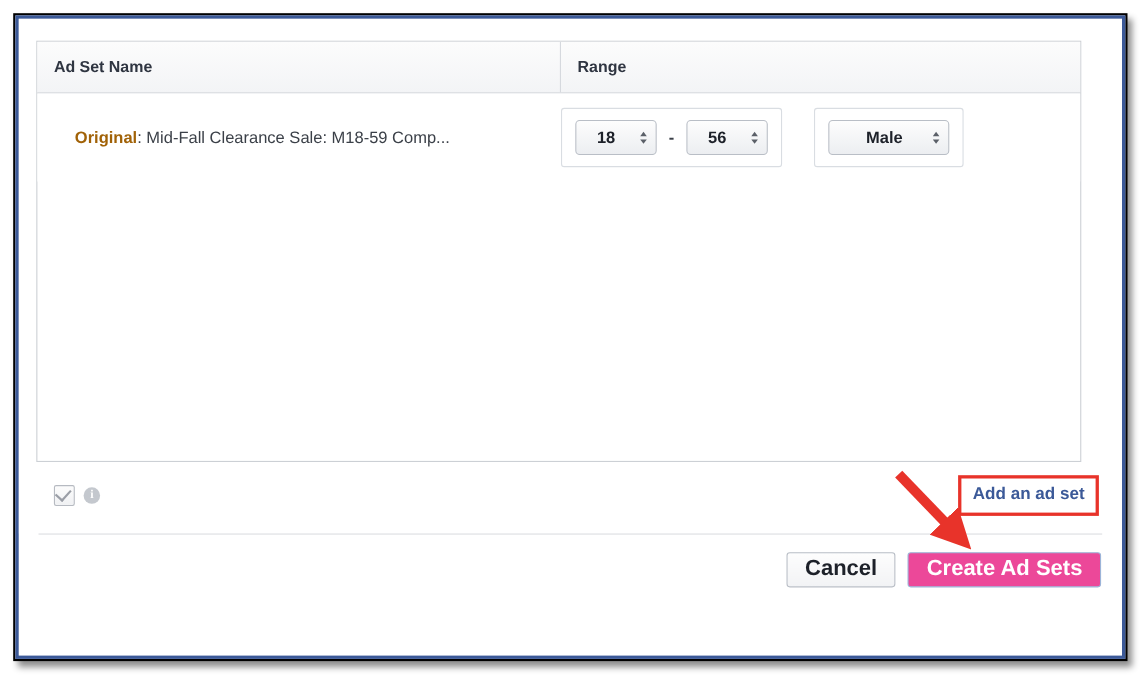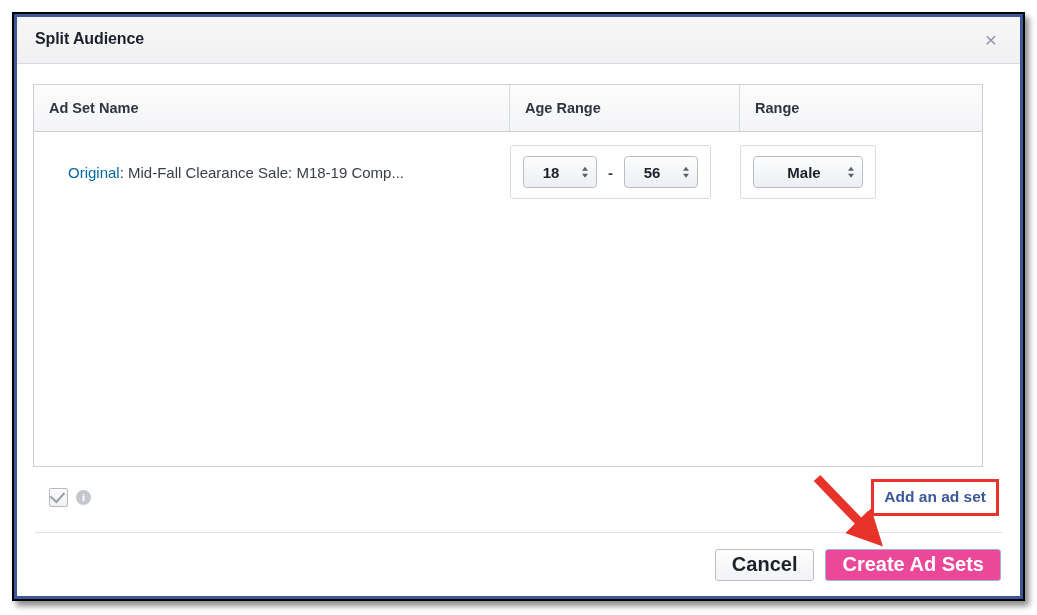--- a/index.html
+++ b/index.html
@@ -121,21 +121,21 @@
   }
   .td.c1 { width: 476px; padding-left: 34px; }
   .td.c2 { width: 230px; }
   .td.c3 { flex: 1; }
 
   .adset-name {
     font-size: 15px;
     color: #3b4048;
     white-space: nowrap;
   }
-  .adset-name b { font-weight: normal; color: #0369a1; }
+  .adset-name b { font-weight: bold; color: #a16207; }
 
   
   .field-group {
     border: 1px solid #d9dde2;
     border-radius: 3px;
     background: #ffffff;
     padding: 10px 12px;
     display: inline-flex;
     align-items: center;
     box-sizing: border-box;
@@ -302,39 +302,34 @@
 </style>
 </head>
 <body>
 
 <div id="screen">
 
   <div class="frame-shadow"></div>
 
   <div class="frame">
 
-    <div class="dialog-header">
-      <div class="dialog-title">Split Audience</div>
-      <div class="close-icon">×</div>
-    </div>
 
     <div class="dialog-body">
 
       <div class="table-wrap">
 
         <div class="table-head">
           <div class="th c1">Ad Set Name</div>
-          <div class="th c2">Age Range</div>
           <div class="th c3">Range</div>
         </div>
 
         <div class="table-row">
 
           <div class="td c1">
-            <div class="adset-name"><b>Original</b><span>: Mid-Fall Clearance Sale: M18-19 Comp...</span></div>
+            <div class="adset-name"><b>Original</b><span>: Mid-Fall Clearance Sale: M18-59 Comp...</span></div>
           </div>
 
           <div class="td c2">
             <div class="field-group">
               <div class="sel">
                 <span>18</span>
                 <span class="arrows">
                     <i class="up"></i>
                     <i class="dn"></i>
                   </span>

